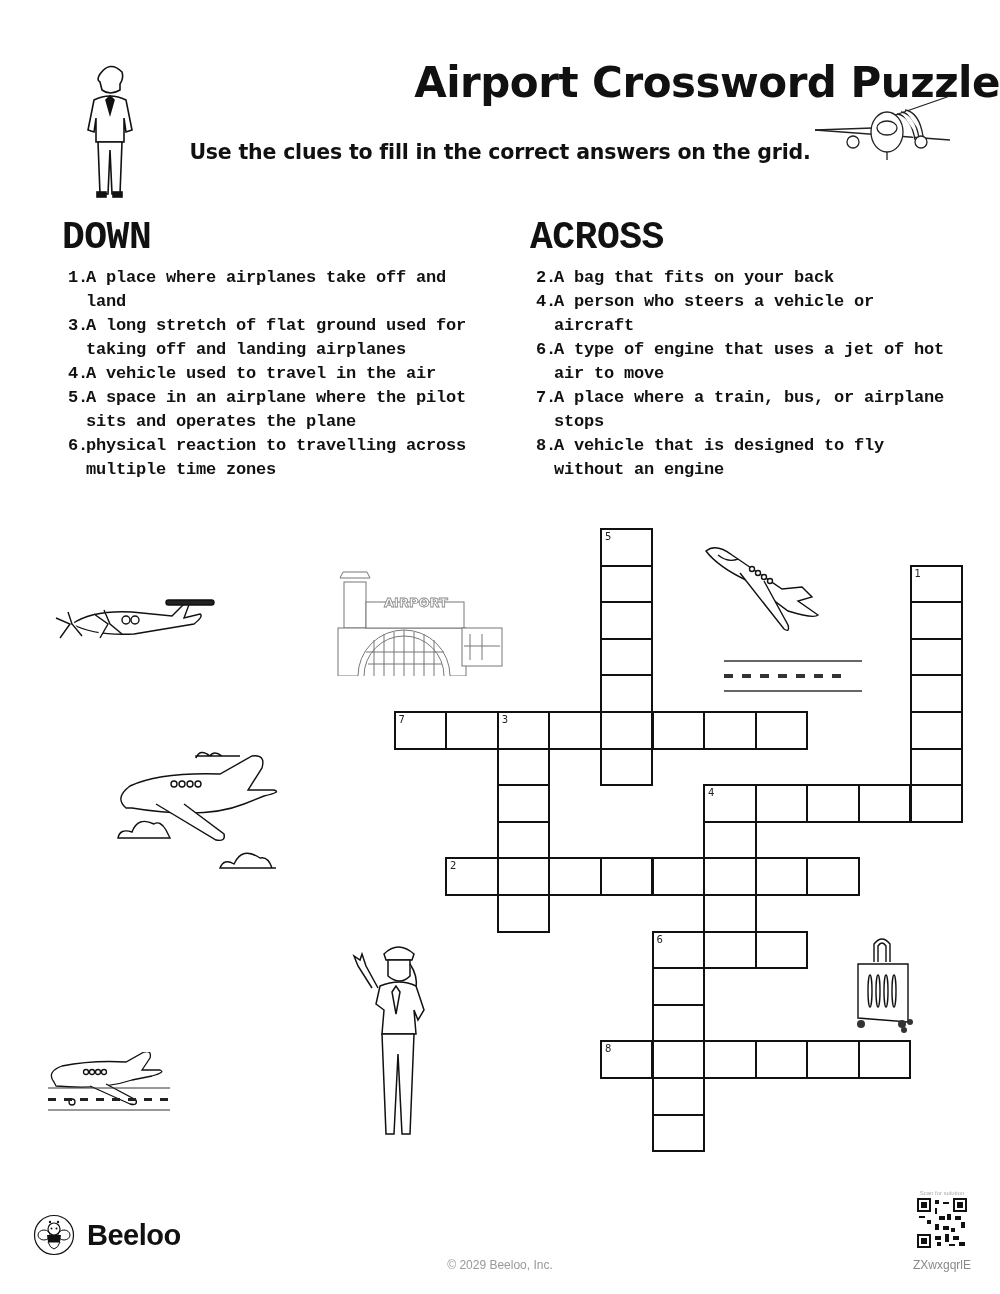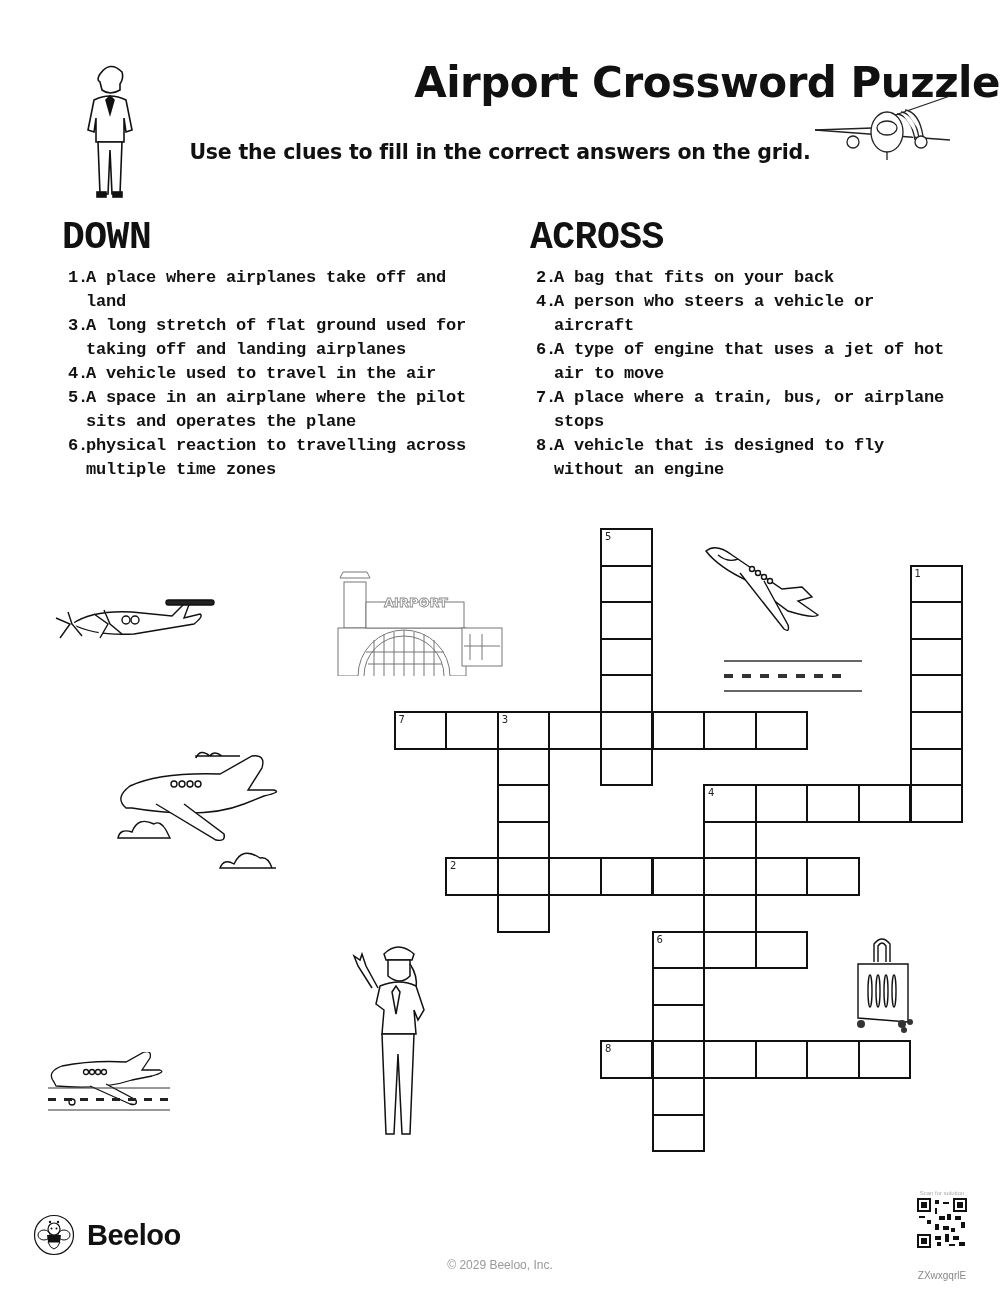--- a/index.html
+++ b/index.html
@@ -30,21 +30,21 @@
     width: 53.6px; height: 38.6px;
   }
   .cell-num { position: absolute; left: 3px; top: 1px; font-family: "DejaVu Sans", sans-serif; font-size: 10px; color: #222; }
 
   .illus { position: absolute; }
   .footer-logo { position: absolute; left: 33px; top: 1214px; display: flex; align-items: center; }
   .footer-logo .brand { font-family: "Liberation Sans", sans-serif; font-weight: bold; font-size: 29px; margin-left: 12px; letter-spacing: -0.5px; }
   .copyright { position: absolute; left: 0; width: 1000px; top: 1258px; text-align: center; font-family: "Liberation Sans", sans-serif; font-size: 12px; color: #999; }
   .qr-wrap { position: absolute; left: 912px; top: 1190px; width: 60px; text-align: center; }
   .qr-caption { font-family: "Liberation Sans", sans-serif; font-size: 6px; color: #aaa; }
-  .qr-code { font-family: "Liberation Sans", sans-serif; font-size: 10px; color: #888; margin-top: 18px; }
+  .qr-code { font-family: "Liberation Sans", sans-serif; font-size: 12px; color: #888; margin-top: 6px; }
 </style>
 </head>
 <body>
 
 <div class="title">Airport Crossword Puzzle</div>
 <div class="subtitle">Use the clues to fill in the correct answers on the grid.</div>
 
 <svg class="illus" style="left:80px;top:60px" width="60" height="140" viewBox="0 0 60 140">
   <g fill="#fff" stroke="#111" stroke-width="1.6">
     <path d="M20 14 q10 -14 22 -2 q2 6 -2 12 l0 6 q-10 6 -18 0 l-2 -8 q-4 -2 0 -8z"></path>

